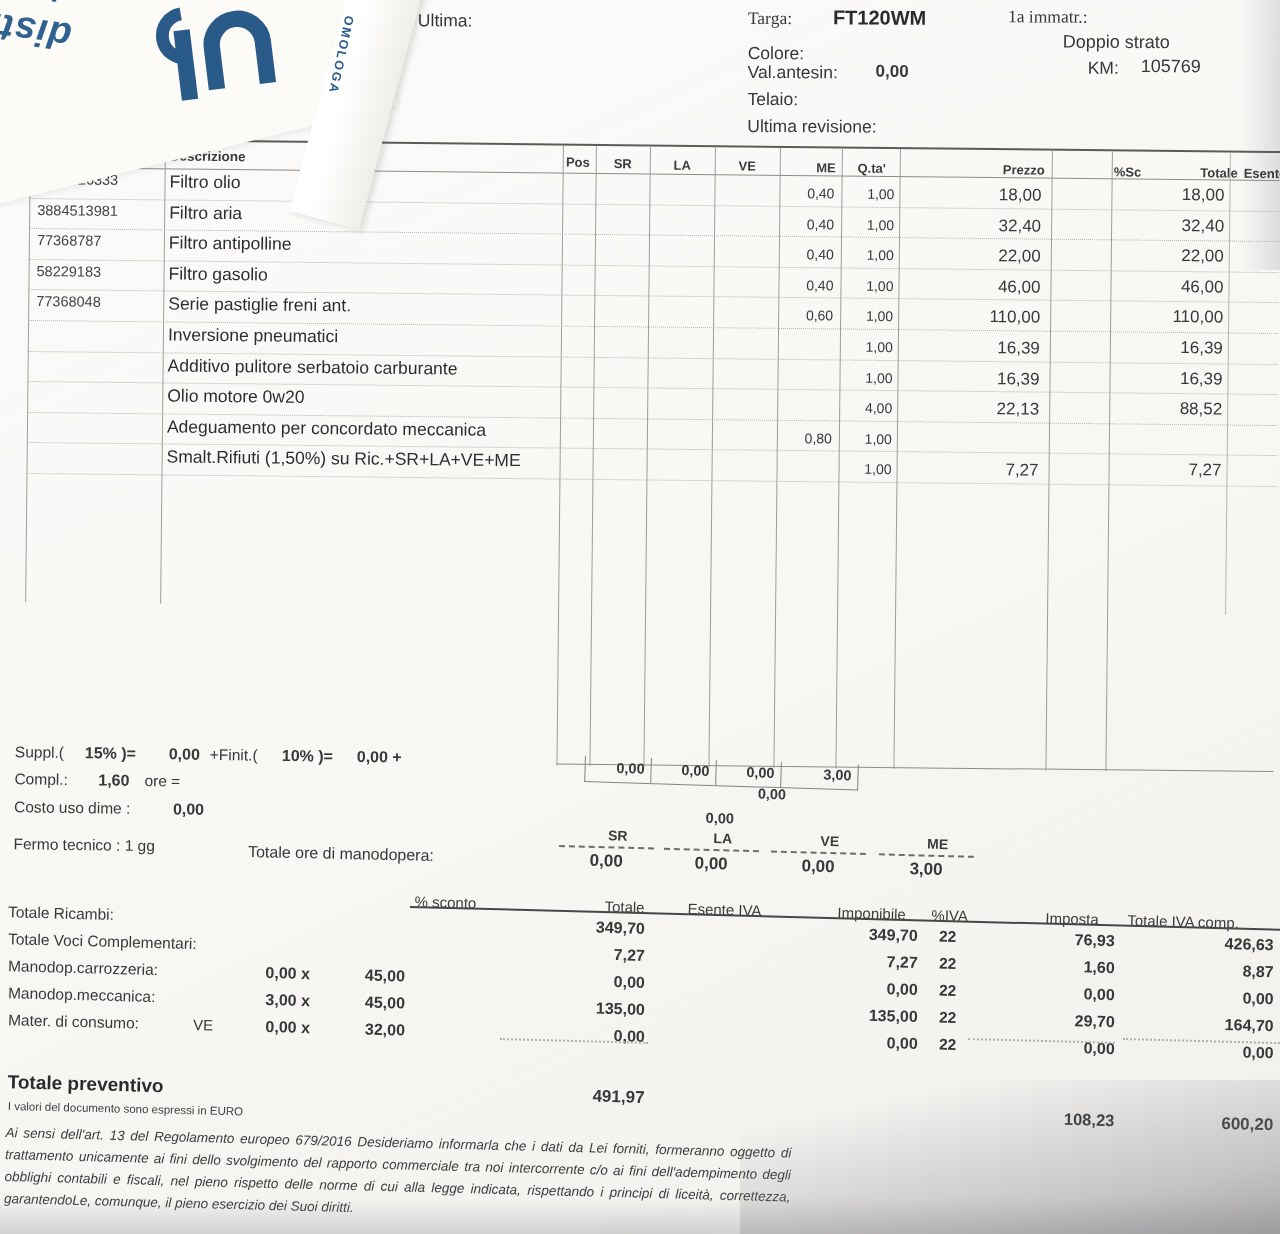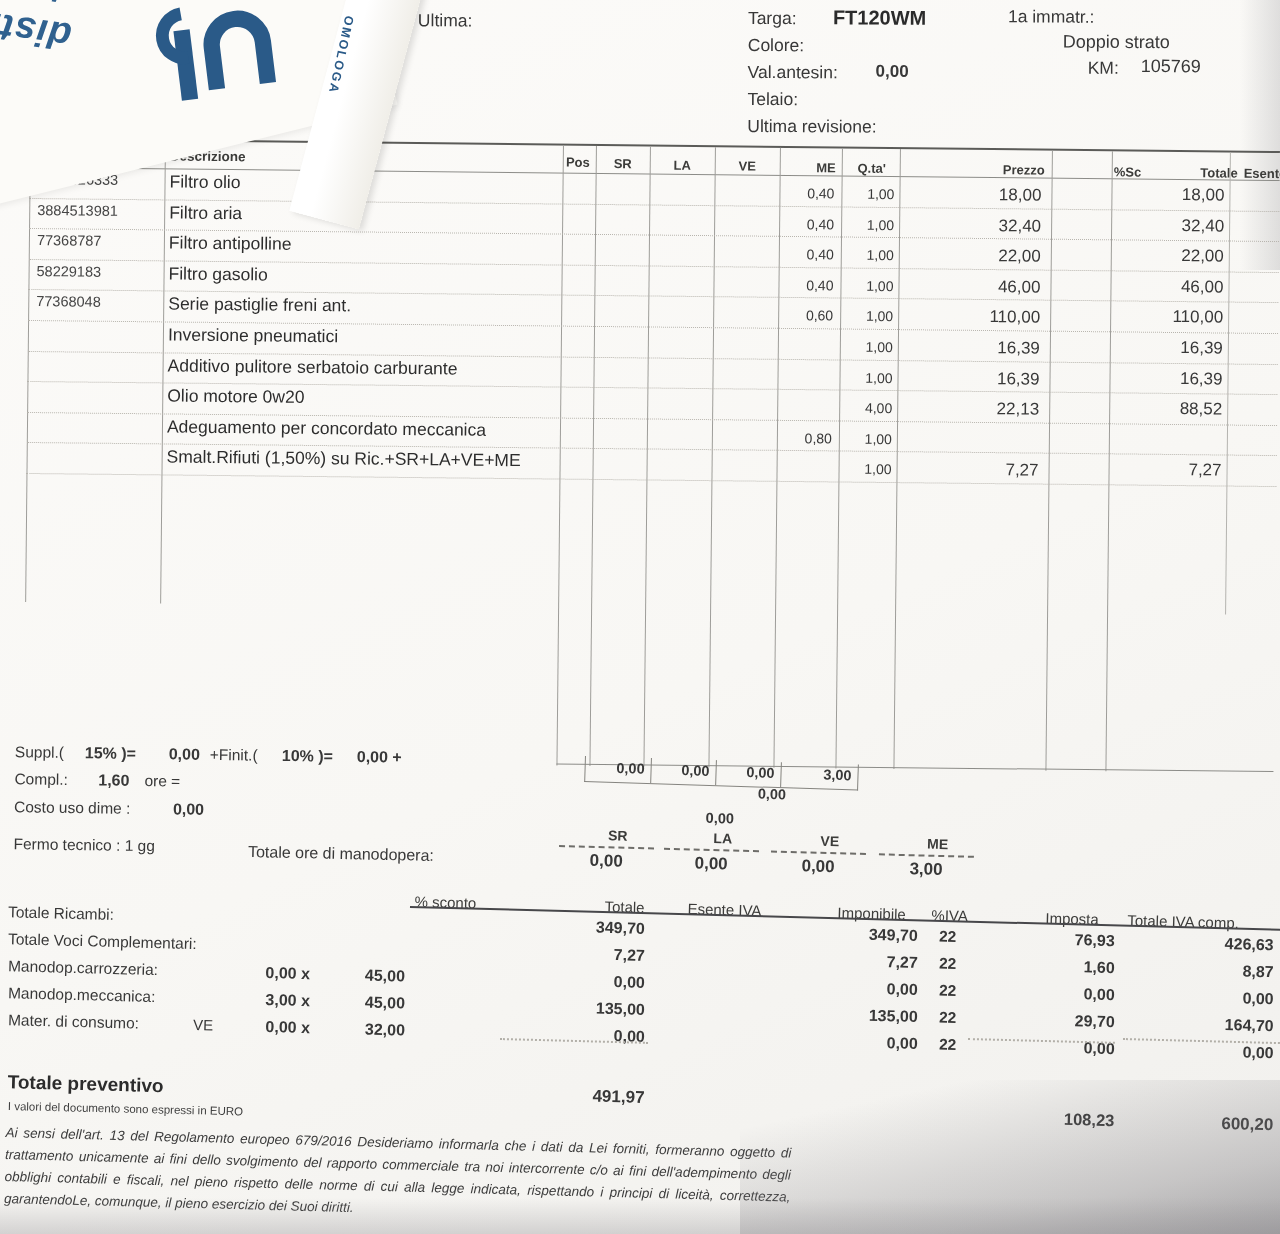--- a/index.html
+++ b/index.html
@@ -122,24 +122,24 @@
 <div id="paper">
 
   <div class="shade-tr"></div>
 
   <div id="top-block">
     <span class="abs it" style="left:55px;top:36px;color:#5a5a5a;">Comp</span>
     <span class="abs it" style="left:168px;top:42px;z-index:7;">ssicurazione cliente:</span>
     <span class="abs" style="left:418px;top:8px;">Ultima:</span>
     <span class="abs" style="left:44px;top:90px;">Agenzia:</span>
 
-    <span class="abs" style="left:748px;top:4px;">Targa:</span>
+    <span class="abs" style="left:748px;top:4px;font-family:Liberation Serif, serif;">Targa:</span>
     <span class="abs b" style="left:833px;top:2px;font-size:20px;color:#2b2b2b;">FT120WM</span>
-    <span class="abs" style="left:1008px;top:1px;">1a immatr.:</span>
-    <span class="abs" style="left:748px;top:31px;">Colore:</span>
+    <span class="abs" style="left:1008px;top:1px;font-family:Liberation Serif, serif;">1a immatr.:</span>
+    <span class="abs" style="left:748px;top:39px;">Colore:</span>
     <span class="abs" style="left:1063px;top:26px;font-size:18px;">Doppio strato</span>
     <span class="abs" style="left:748px;top:58px;">Val.antesin:</span>
     <span class="abs sb" style="left:876px;top:57px;font-size:17px;">0,00</span>
     <span class="abs" style="left:1088px;top:52px;">KM:</span>
     <span class="abs" style="left:1141px;top:50px;font-size:18px;">105769</span>
     <span class="abs" style="left:748px;top:85px;">Telaio:</span>
     <span class="abs" style="left:748px;top:112px;">Ultima revisione:</span>
   </div>
 
   <div class="sticker">

